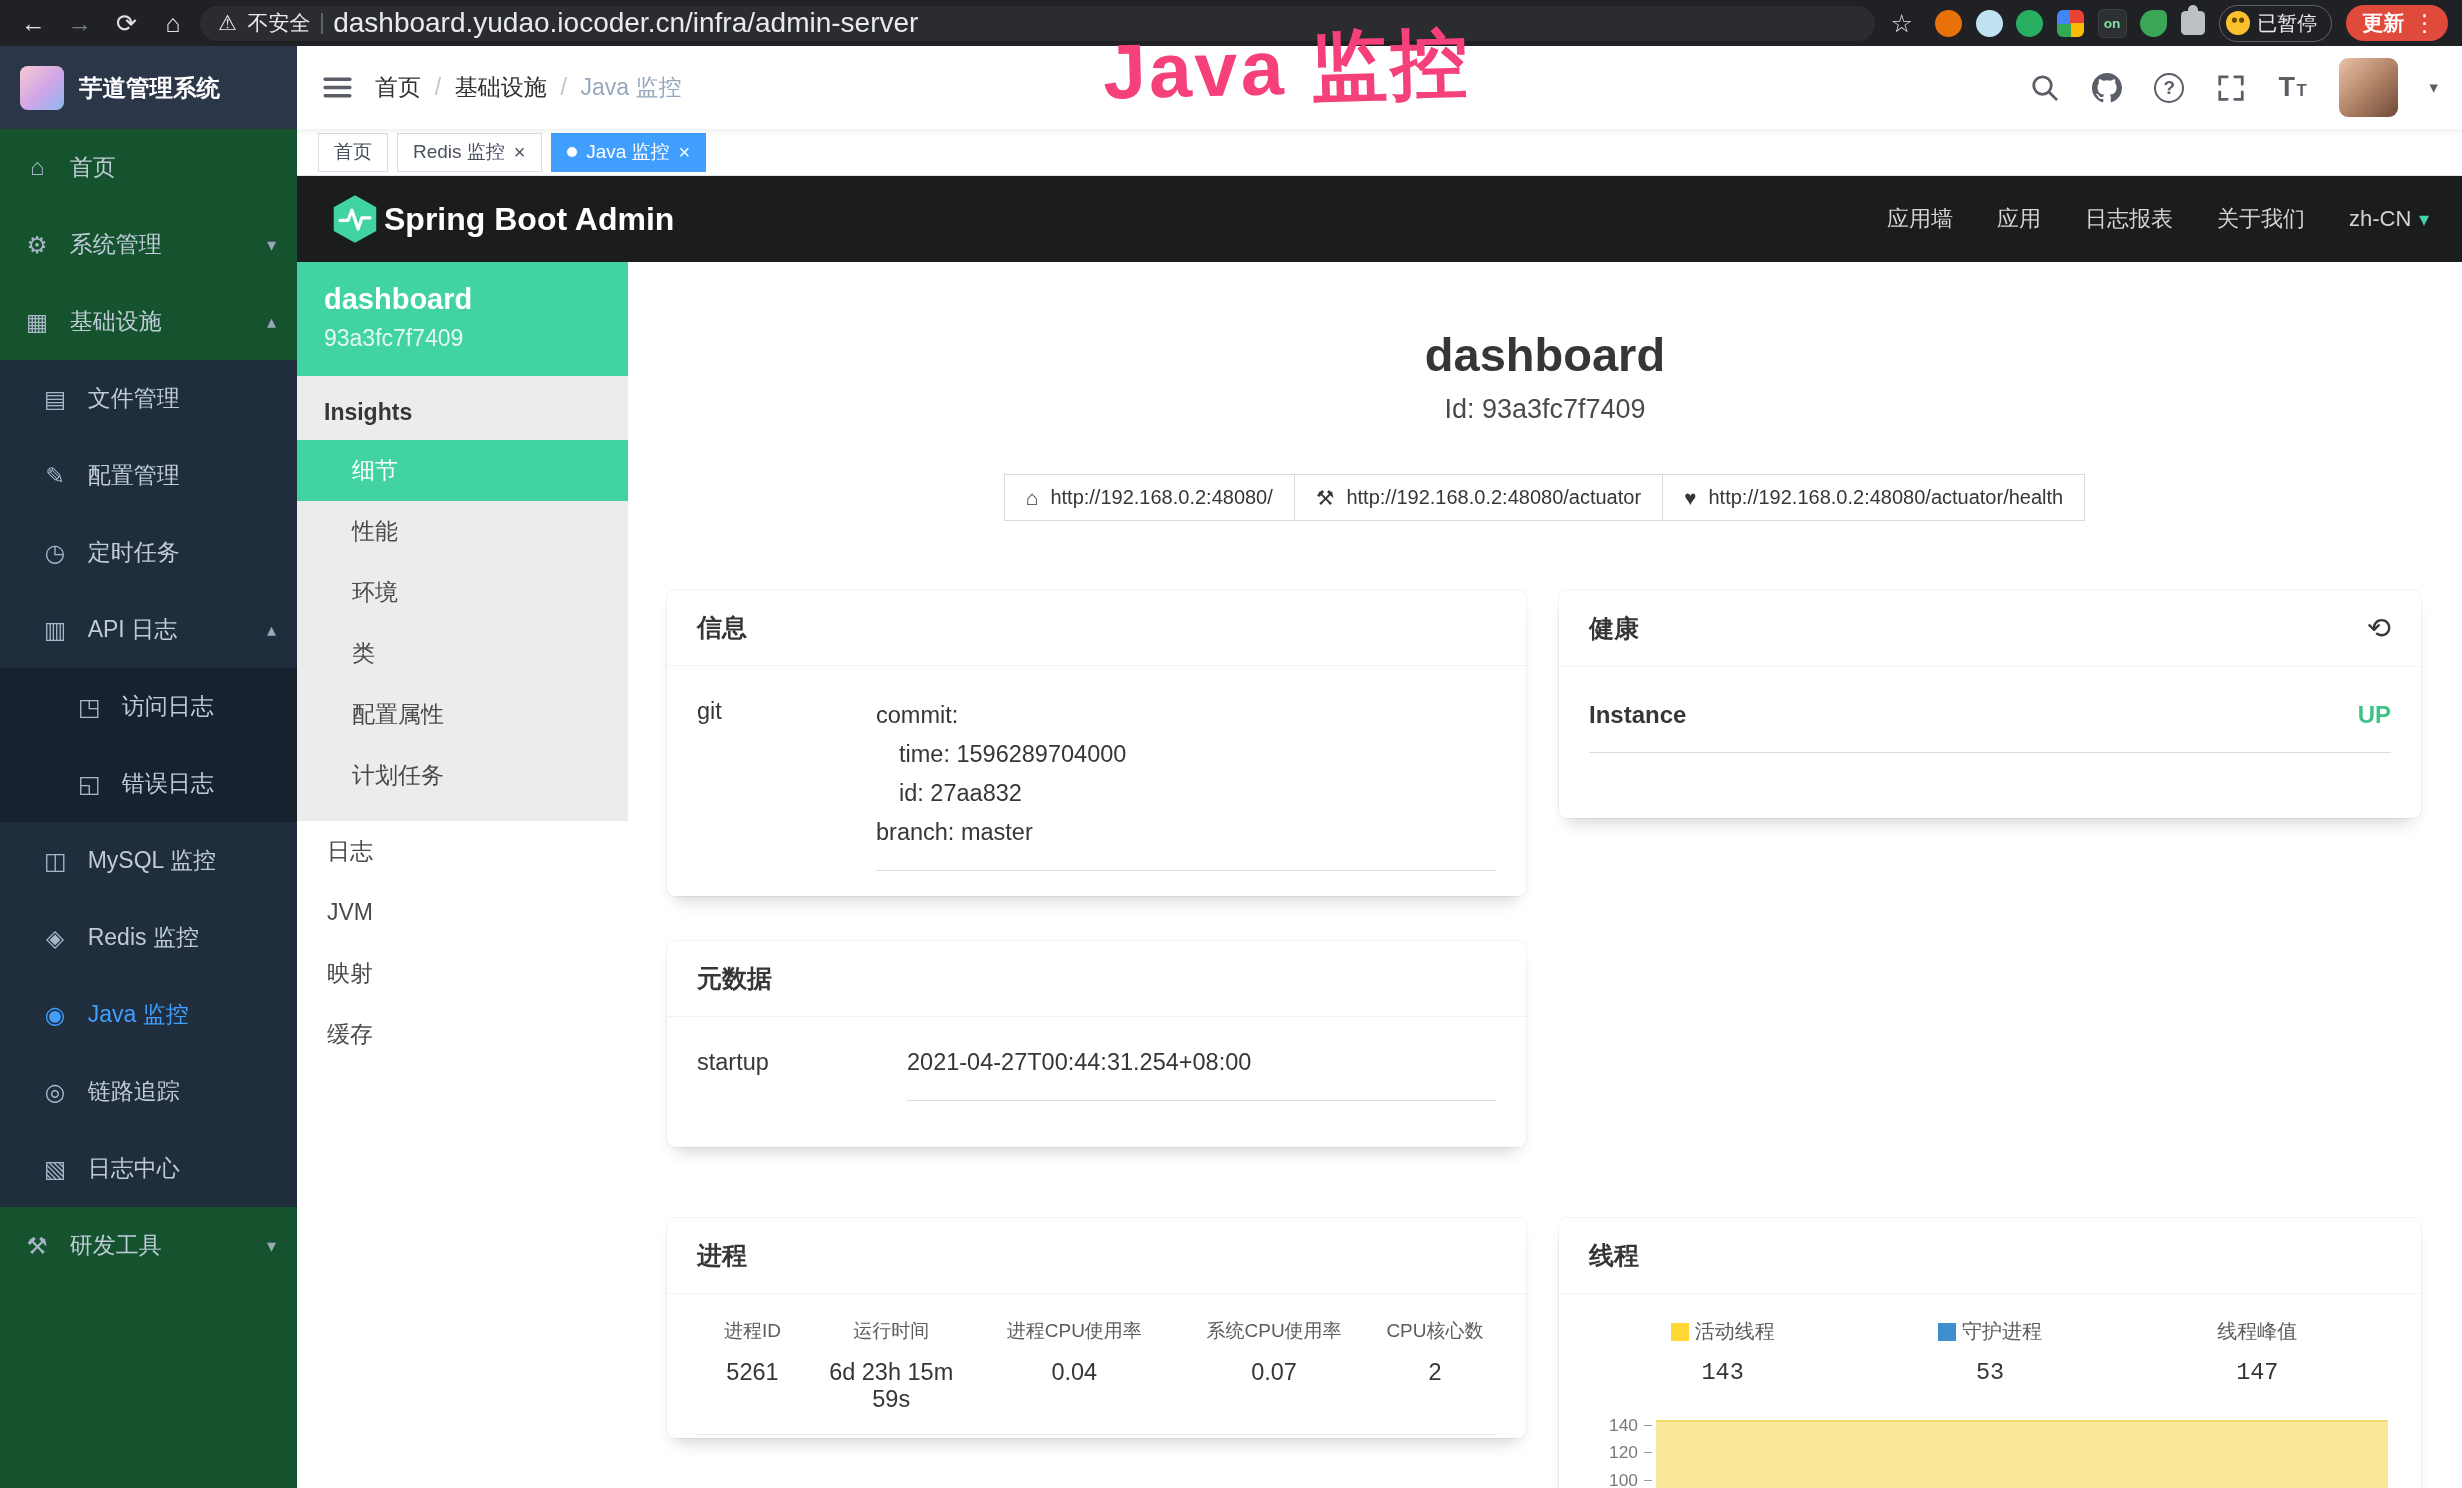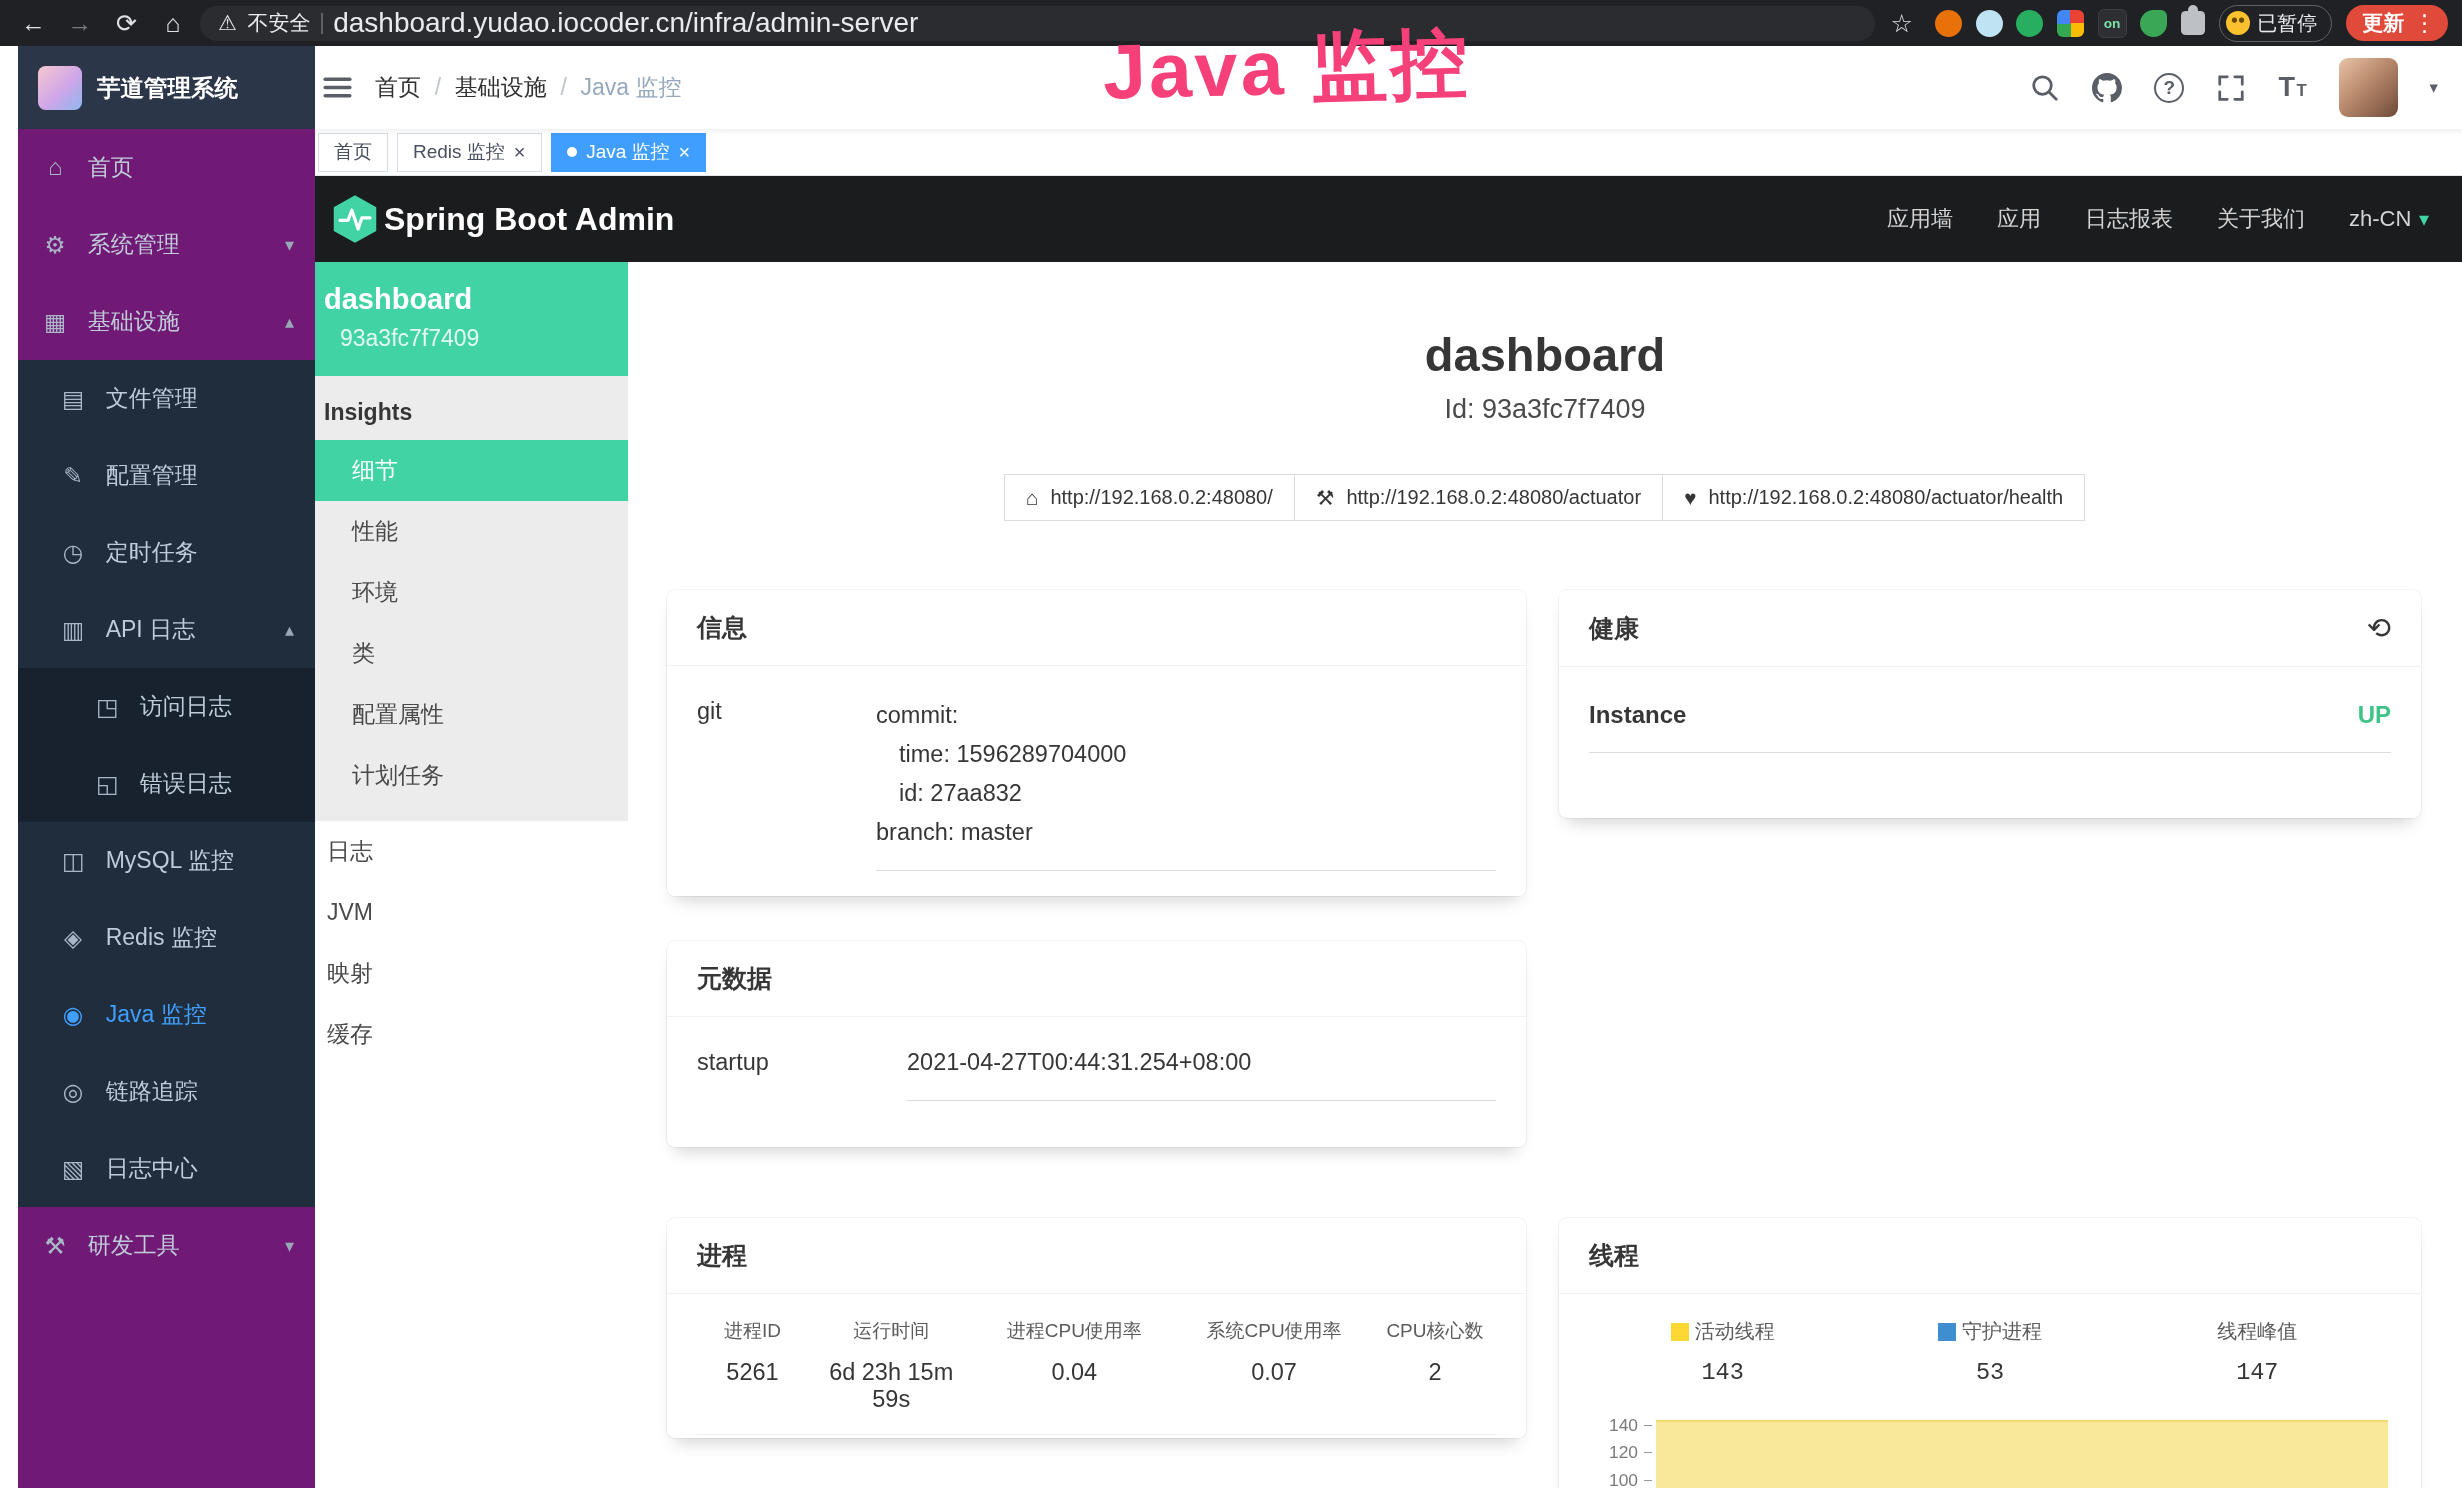--- a/index.html
+++ b/index.html
@@ -28,21 +28,21 @@
   .profile-pill{display:flex;align-items:center;gap:7.6px;height:35px;padding:0 13.7px 0 6px;border:1.5px solid #5f6368;border-radius:19px;color:#e8eaed;font-size:20px;white-space:nowrap;}
   .face{width:24px;height:24px;border-radius:50%;background:radial-gradient(circle at 35% 38%, #6b4b00 2.3px, transparent 3px),radial-gradient(circle at 65% 38%, #6b4b00 2.3px, transparent 3px),#fbc02d;}
   .update-pill{display:flex;align-items:center;gap:9px;height:36px;padding:0 12px 0 16.7px;background:#e04a3a;border-radius:18px;color:#fff;font-size:21px;font-weight:700;white-space:nowrap;}
   .kebab{font-size:23px;font-weight:400;}
 
   
   .annotation{position:absolute;left:1103px;top:16.7px;z-index:60;font-size:77px;font-weight:700;
     transform:rotate(-1.5deg);letter-spacing:3px;white-space:nowrap;}
 
   
-  .admin-sidebar{position:absolute;top:46px;left:18px;width:297px;bottom:0;background:#701a75;color:#bfcbd9;font-size:23px;overflow:hidden;z-index:30;}
+  .admin-sidebar{position:absolute;top:46px;left:0;width:297px;bottom:0;background:#14532d;color:#bfcbd9;font-size:23px;overflow:hidden;z-index:30;}
   .logo{height:83px;display:flex;align-items:center;gap:15px;padding:0 20px;background:#2b3649;box-sizing:border-box;}
   .logo-img{width:44px;height:44px;border-radius:7.6px;background:linear-gradient(135deg,#f7c8d0 0%,#cfa6e8 55%,#8fb7ef 100%);flex:0 0 auto;}
   .logo-title{color:#fff;font-weight:700;font-size:23.5px;white-space:nowrap;}
   .mi{height:77px;display:flex;align-items:center;gap:16.7px;padding:0 21px;cursor:pointer;box-sizing:border-box;white-space:nowrap;}
   .mi .mic{width:32px;text-align:center;font-size:23.5px;color:#a9b6c8;flex:0 0 auto;}
   .mi.sub{background:#1f2d3d;padding-left:39px;}
   .mi.deep{background:#17222e;padding-left:73px;}
   .mi.active{color:#409eff;}
   .mi.active .mic{color:#409eff;}
   .marrow{margin-left:auto;font-size:18px;color:#9aa7b9;}
@@ -76,21 +76,21 @@
   .sba-brand{color:#fff;font-weight:700;font-size:32px;white-space:nowrap;}
   .sba-nav{margin-left:auto;display:flex;align-items:center;gap:44px;font-size:22px;color:#d4d4d4;}
   .sba-nav .nitem{cursor:pointer;white-space:nowrap;}
   .locale{display:flex;align-items:center;gap:7.6px;cursor:pointer;}
   .locale .lcaret{color:#42d3a5;font-size:20px;}
 
   
   .sba-sidebar{position:absolute;top:262px;left:297px;width:331px;bottom:0;background:#fff;overflow:hidden;z-index:10;}
   .app-head{height:114px;background:#42d3a5;color:#fff;padding:21px 27px;box-sizing:border-box;}
   .app-name{font-size:29px;font-weight:700;}
-  .app-id{font-size:23px;color:rgba(255,255,255,.85);margin-top:9px;margin-left:16px;}
+  .app-id{font-size:23px;color:rgba(255,255,255,.85);margin-top:9px;}
   .sba-section{background:#ececec;padding-bottom:15px;}
   .section-label{height:64px;line-height:73px;padding-left:27px;font-weight:700;font-size:23px;color:#363636;box-sizing:border-box;}
   .snav-item{height:61px;line-height:61px;padding-left:55px;font-size:23px;color:#4a4a4a;cursor:pointer;box-sizing:border-box;white-space:nowrap;}
   .snav-item.active{background:#42d3a5;color:#fff;}
   .snav-item.rootlvl{padding-left:30px;background:transparent;}
 
   
   .sba-content{position:absolute;top:262px;left:628px;right:0;bottom:0;background:#fff;overflow:hidden;z-index:9;}
   .page-title{text-align:center;margin-top:65px;font-size:47px;font-weight:700;color:#363636;}
   .page-sub{text-align:center;font-size:27px;color:#4a4a4a;margin-top:12px;}

